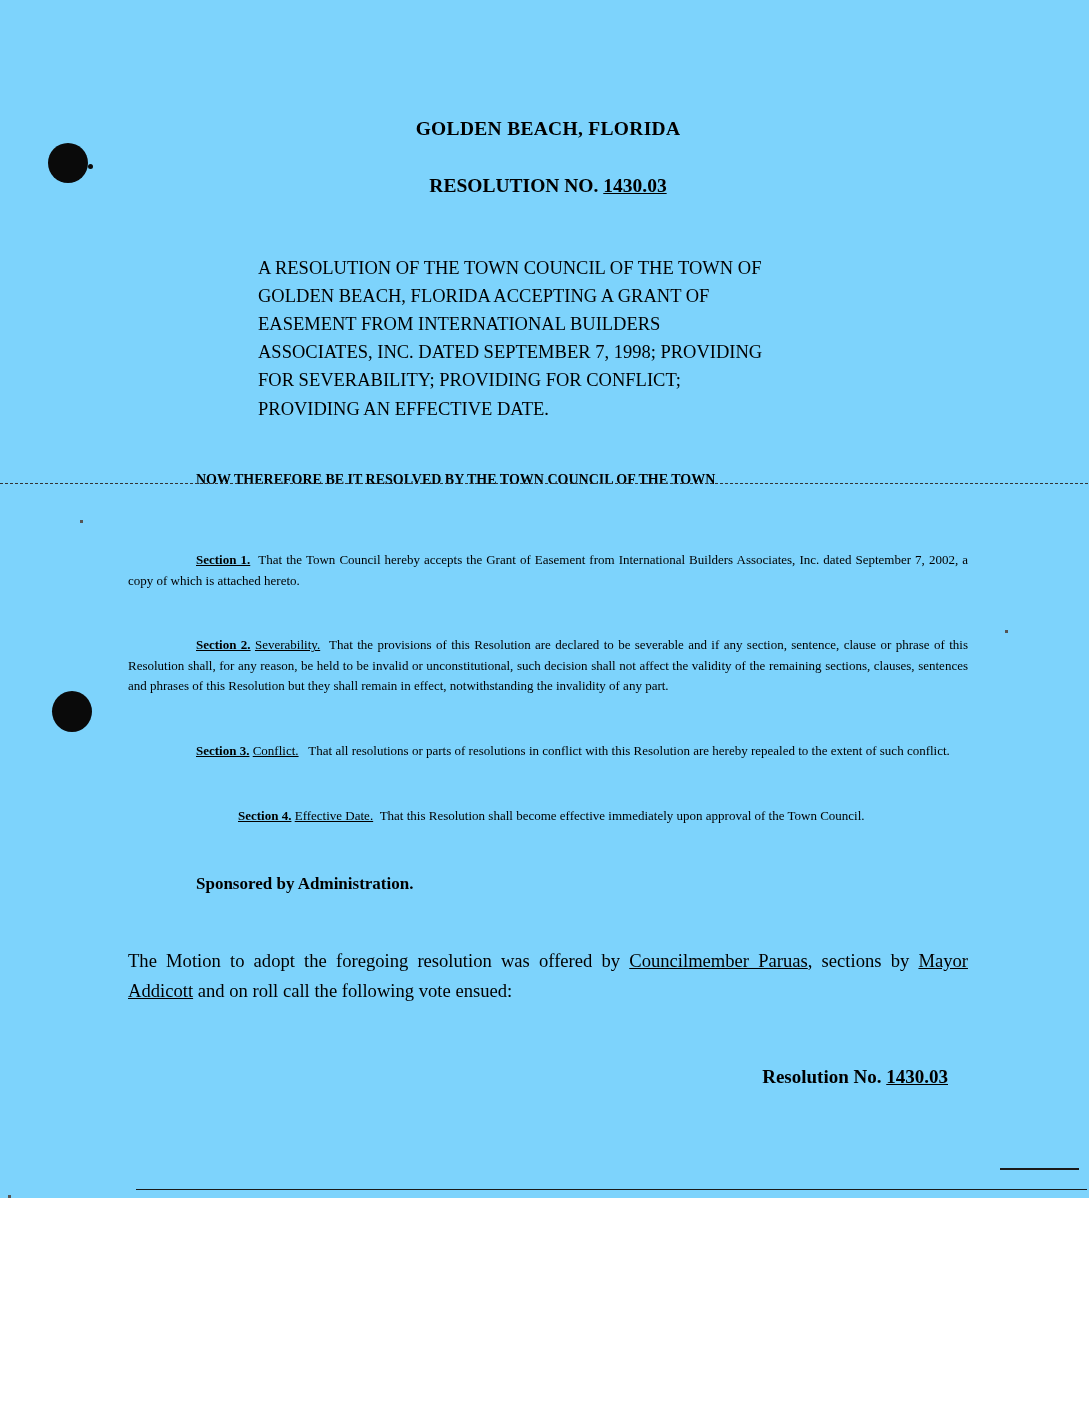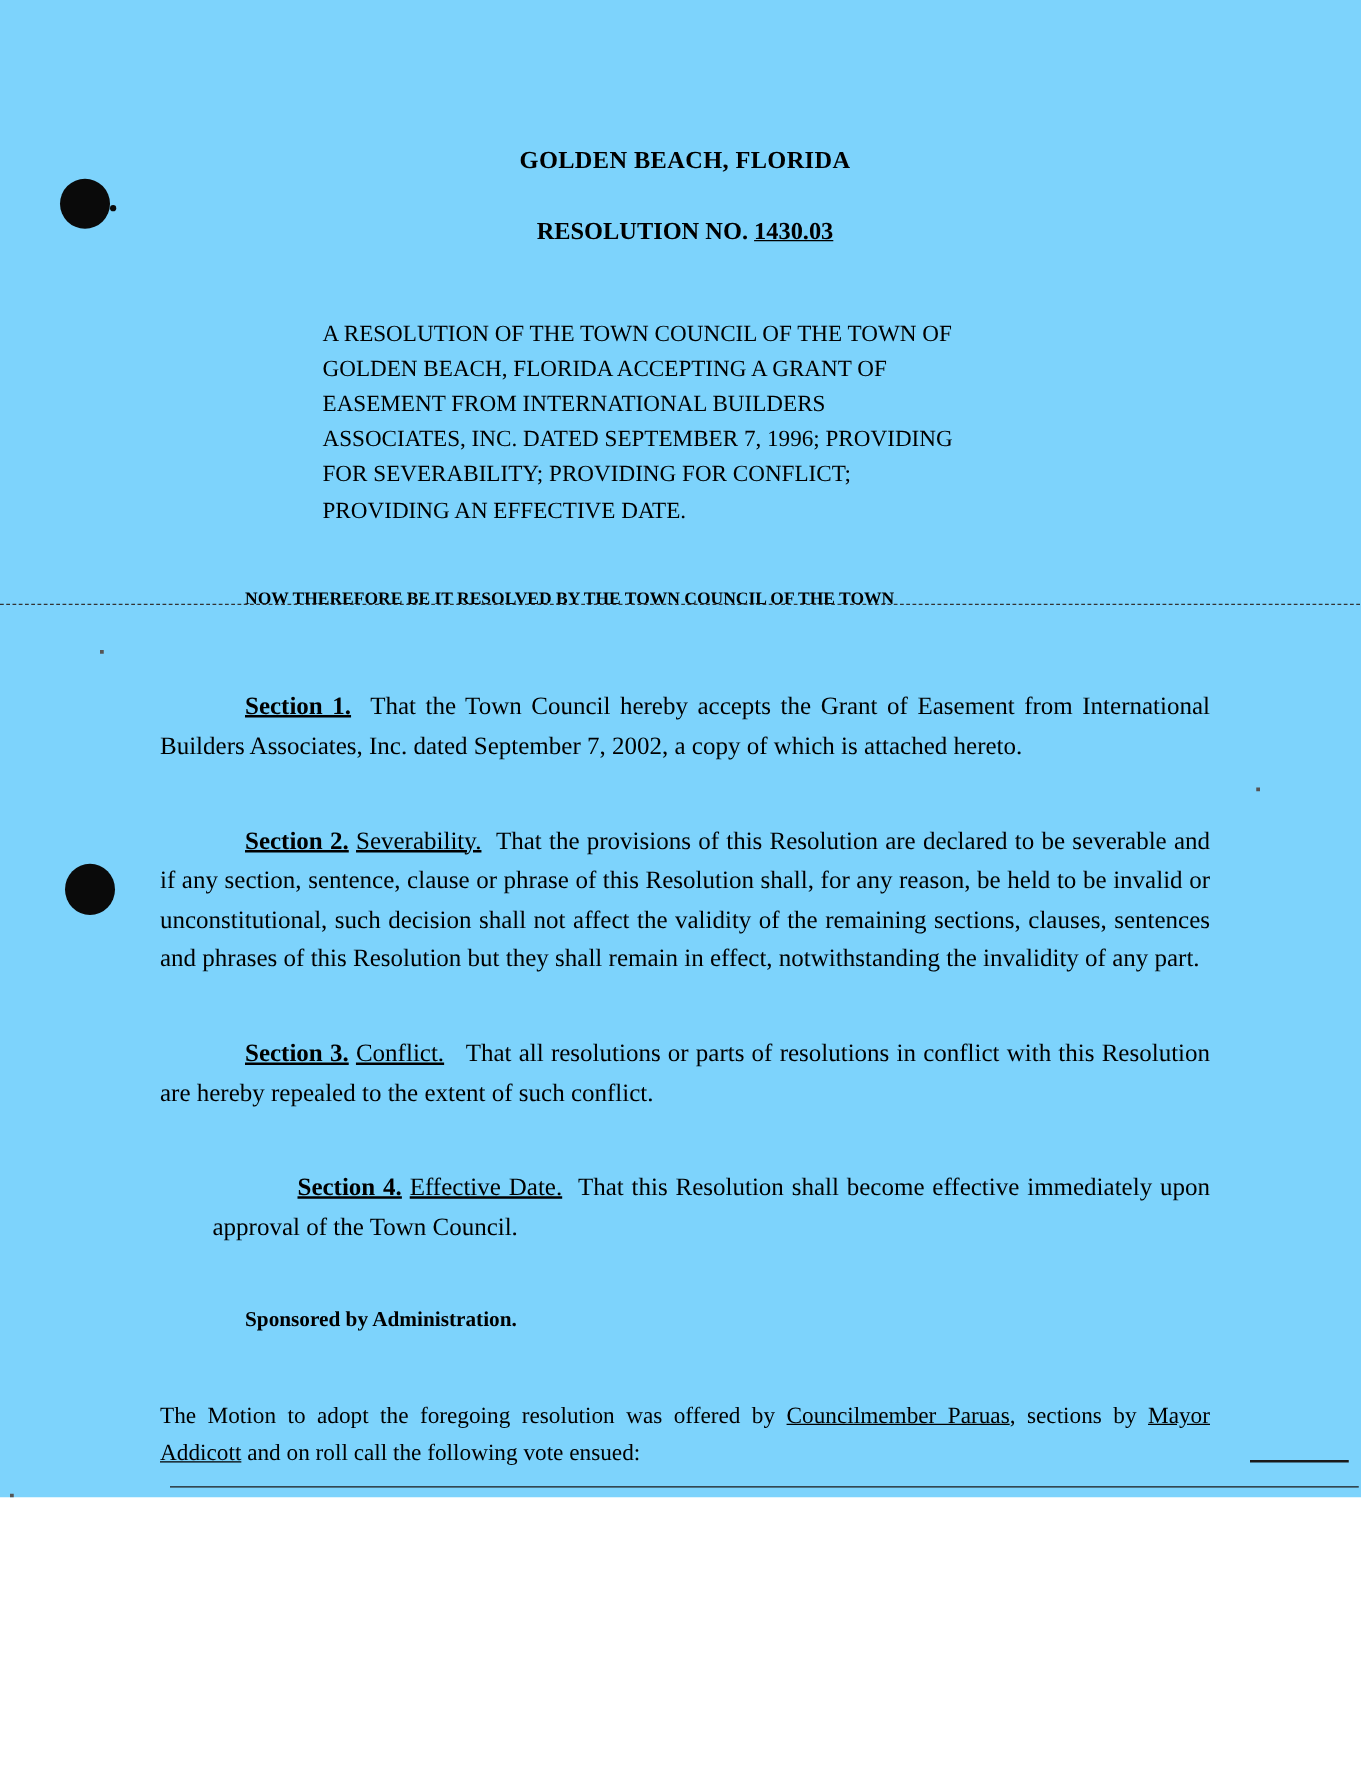--- a/index.html
+++ b/index.html
@@ -79,21 +79,21 @@
     top: 14px;
     height: 1px;
     background: #111;
   }
   .strike-line.dashed {
     background: none;
     border-top: 1px dashed #333;
   }
 
   .body-p {
-    font-size: 20px;
+    font-size: 13px;
     line-height: 1.58;
     text-align: justify;
     text-justify: inter-word;
     margin-top: 34px;
   }
   .body-p .ind { display: inline-block; width: 68px; }
   .u { text-decoration: underline; }
   .b { font-weight: bold; }
 
   .p-sec1 { margin-top: 60px; }
@@ -163,21 +163,21 @@
 
     <div class="reso-line">
       <span>RESOLUTION NO.</span>
       <span class="num">1430.03</span>
     </div>
 
     <div class="preamble">
       <div>A RESOLUTION OF THE TOWN COUNCIL OF THE TOWN OF</div>
       <div>GOLDEN BEACH, FLORIDA ACCEPTING A GRANT OF</div>
       <div>EASEMENT FROM INTERNATIONAL BUILDERS</div>
-      <div>ASSOCIATES, INC. DATED SEPTEMBER 7, 1996; PROVIDING</div>
+      <div>ASSOCIATES, INC. DATED SEPTEMBER 7, 1998; PROVIDING</div>
       <div>FOR SEVERABILITY; PROVIDING FOR CONFLICT;</div>
       <div>PROVIDING AN EFFECTIVE DATE.</div>
     </div>
 
     <div class="strike-row">
       <div class="strike-line dashed"></div>
       <div class="l1">NOW THEREFORE BE IT RESOLVED BY THE TOWN COUNCIL OF THE TOWN</div>
     </div>
 
     <div class="body-p p-sec1">

